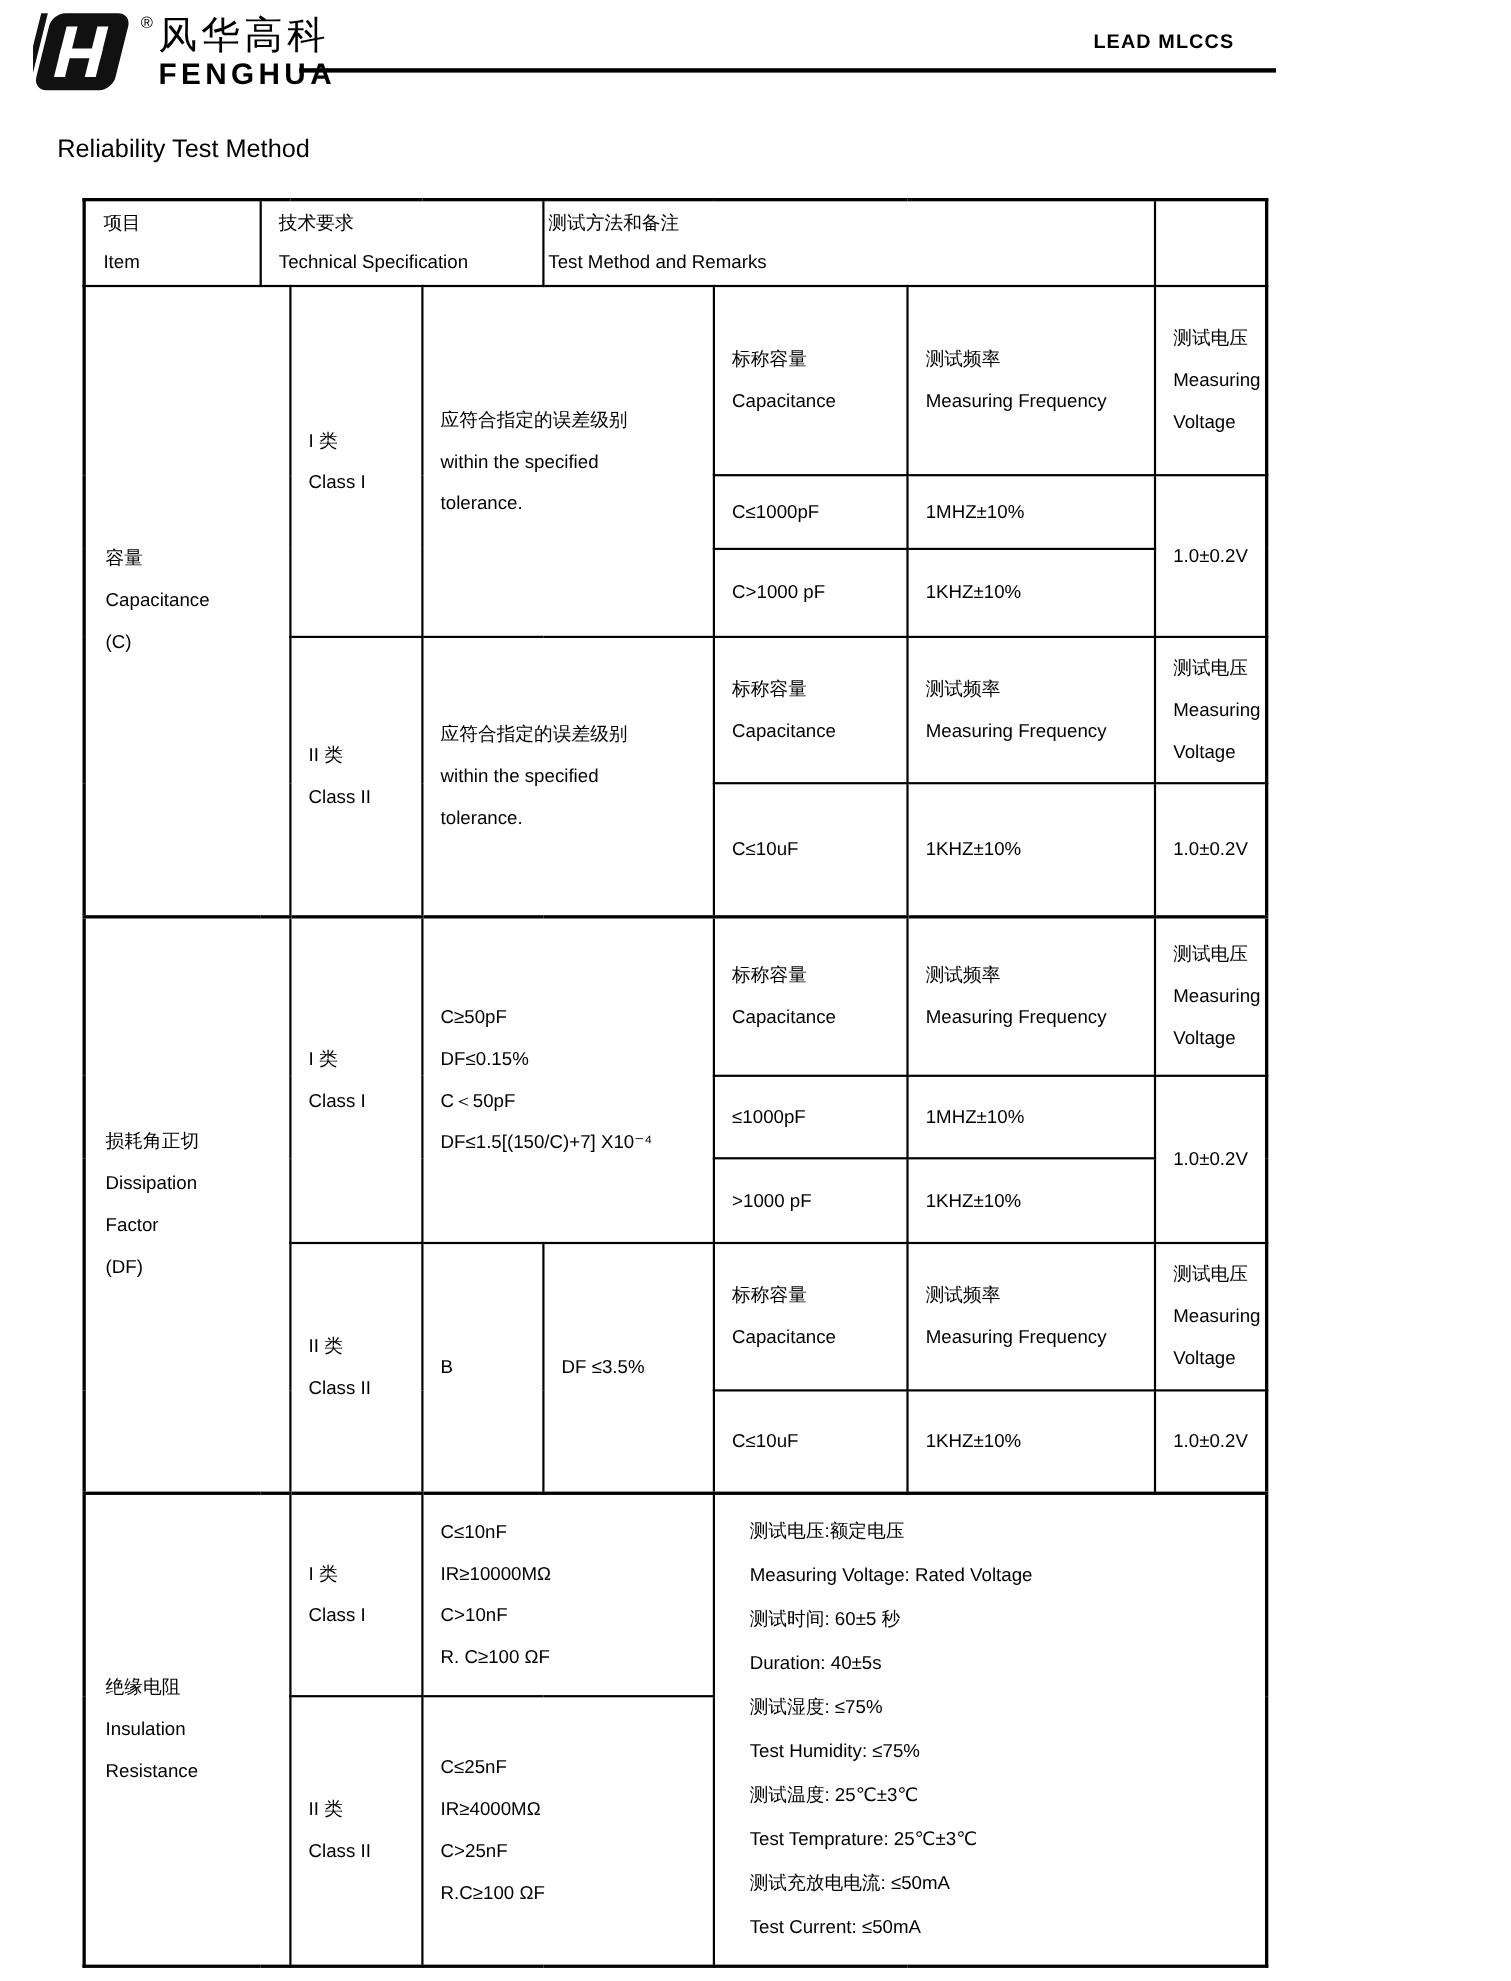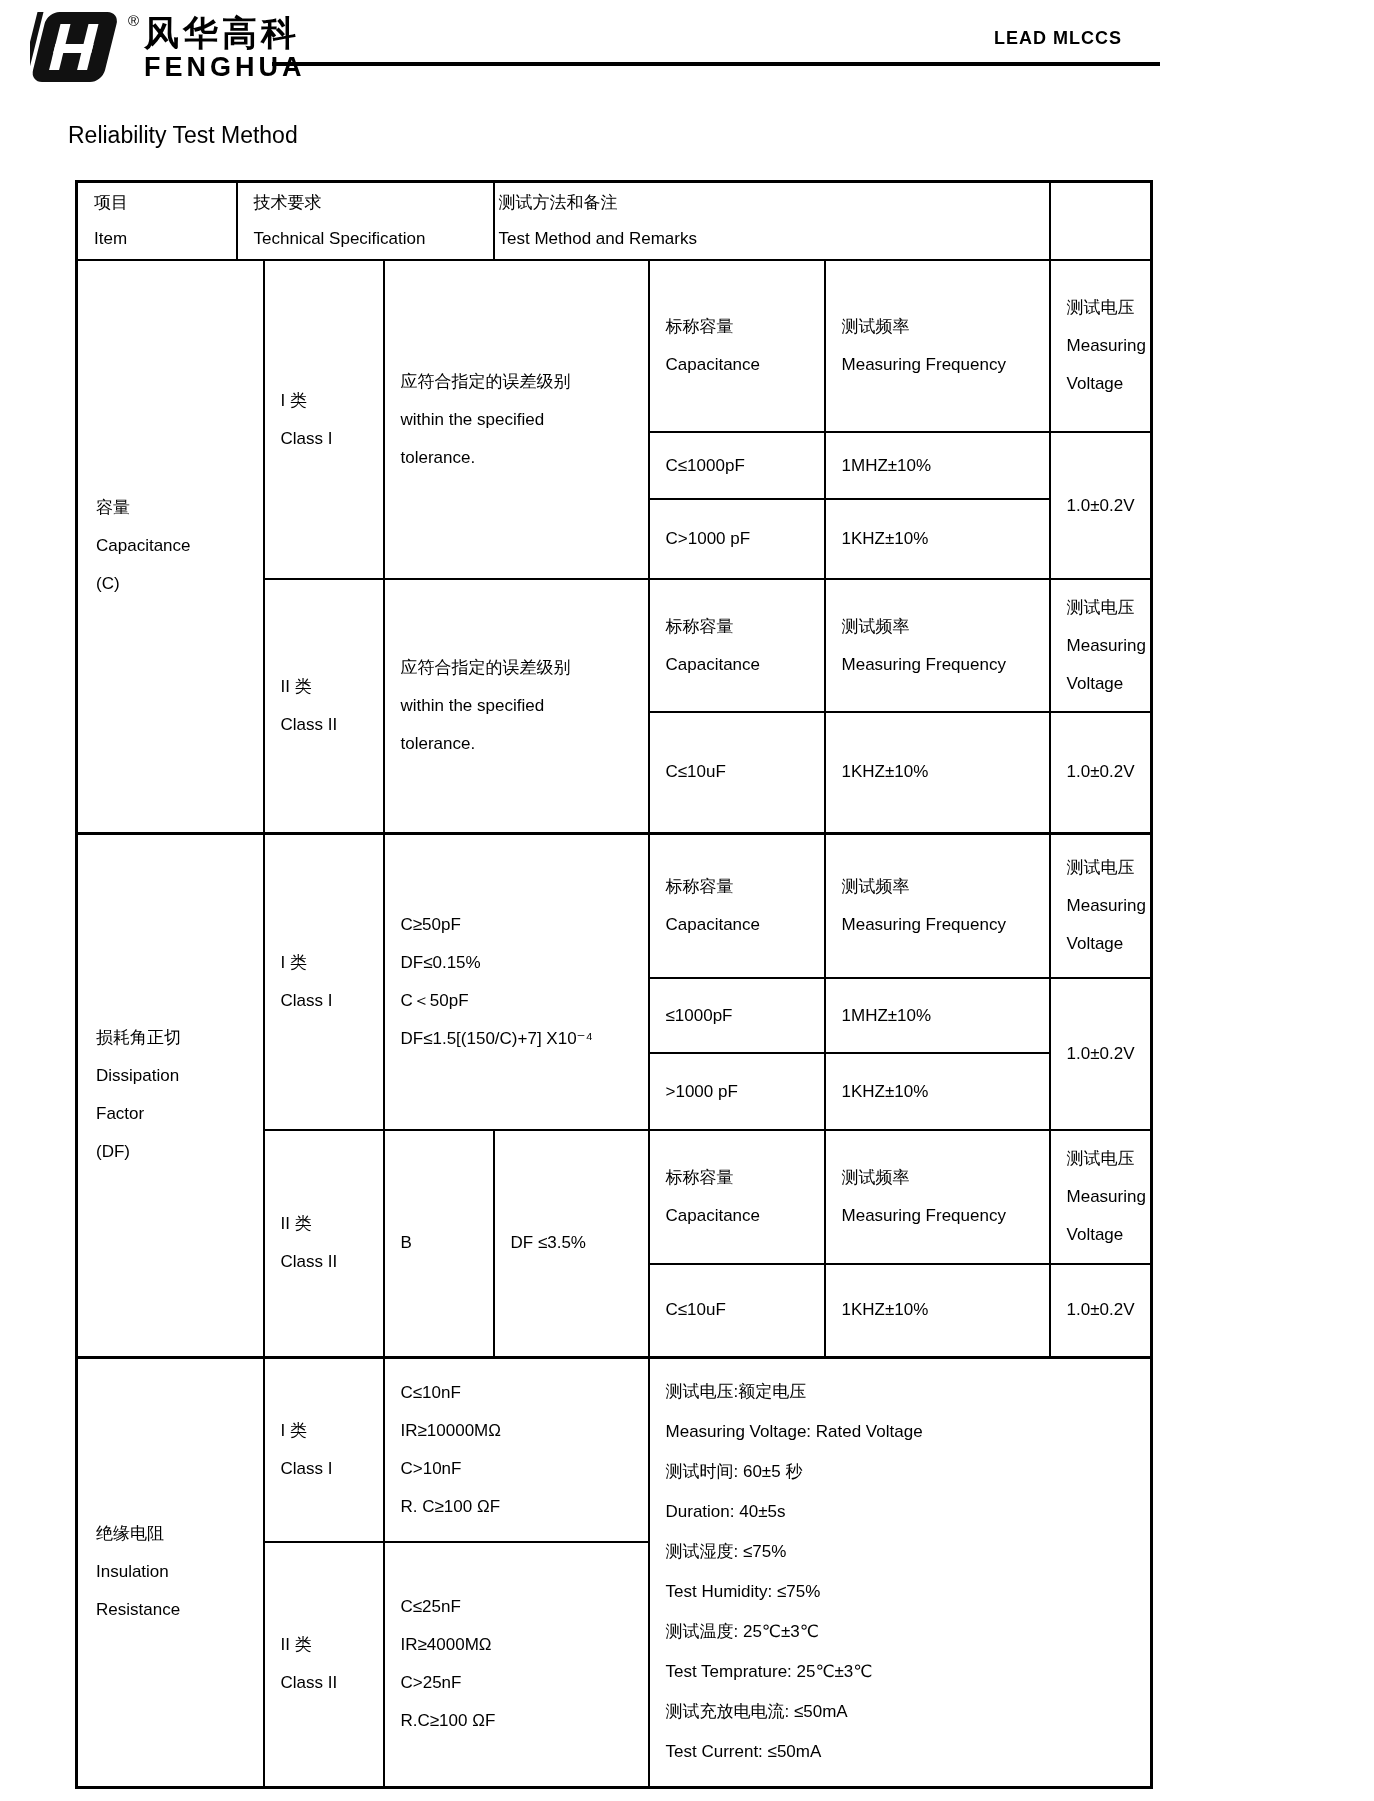--- a/index.html
+++ b/index.html
@@ -4,37 +4,37 @@
 <style>
   html,body { margin:0; padding:0; background:#ffffff; }
   body { width:1374px; height:1801px; font-family:"Liberation Sans","DejaVu Sans",sans-serif; color:#000; }
   .page { position:relative; width:1374px; height:1801px; overflow:hidden; background:#fff; }
 
   
   .brand { position:absolute; left:30px; top:10px; height:80px; display:flex; align-items:flex-start; }
   .mark { width:100px; height:74px; }
   .reg { position:absolute; left:98px; top:2px; font-size:15px; }
   .brand-text { margin-left:14px; margin-top:4px; }
-  .brand-cn { font-size:35px; font-weight:700; letter-spacing:4px; line-height:38px; }
+  .brand-cn { font-size:35px; font-weight:400; letter-spacing:4px; line-height:38px; }
   .brand-en { font-size:27px; font-weight:700; letter-spacing:4px; line-height:30px; }
   .rule { position:absolute; left:272px; top:62px; width:888px; height:4px; background:#000; }
   .product { position:absolute; top:28px; left:994px; font-size:18px; font-weight:bold; letter-spacing:1px; }
 
-  .title { position:absolute; left:68px; top:122px; font-size:23px; }
+  .title { position:absolute; left:52px; top:122px; font-size:23px; }
 
   
   table.rt { position:absolute; left:75px; top:180px; width:1075px; border-collapse:collapse; table-layout:fixed; border:3px solid #000; }
   td { border:2px solid #000; vertical-align:middle; font-size:17px; padding:2px 4px 2px 16px; overflow:hidden; }
   td .ln { line-height:38px; white-space:nowrap; }
   tr.sec td { border-top:3px solid #000; }
   td.hdr .ln { line-height:36px; }
   td.center { text-align:left; padding-left:4px; }
   td.item { padding-left:18px; }
   td.method-cell { vertical-align:top; padding-top:13px; }
-  td.method-cell .ln { line-height:40px; }
+  td.method-cell .ln { line-height:40px;margin-left:16px; }
 </style>
 </head>
 <body>
 
 <div class="page">
 
   <div class="brand">
     <svg class="mark" viewBox="0 0 100 74">
       <g transform="translate(22,0) skewX(-14)">
         <rect x="-14" y="2" width="6" height="70" fill="#111"></rect>

